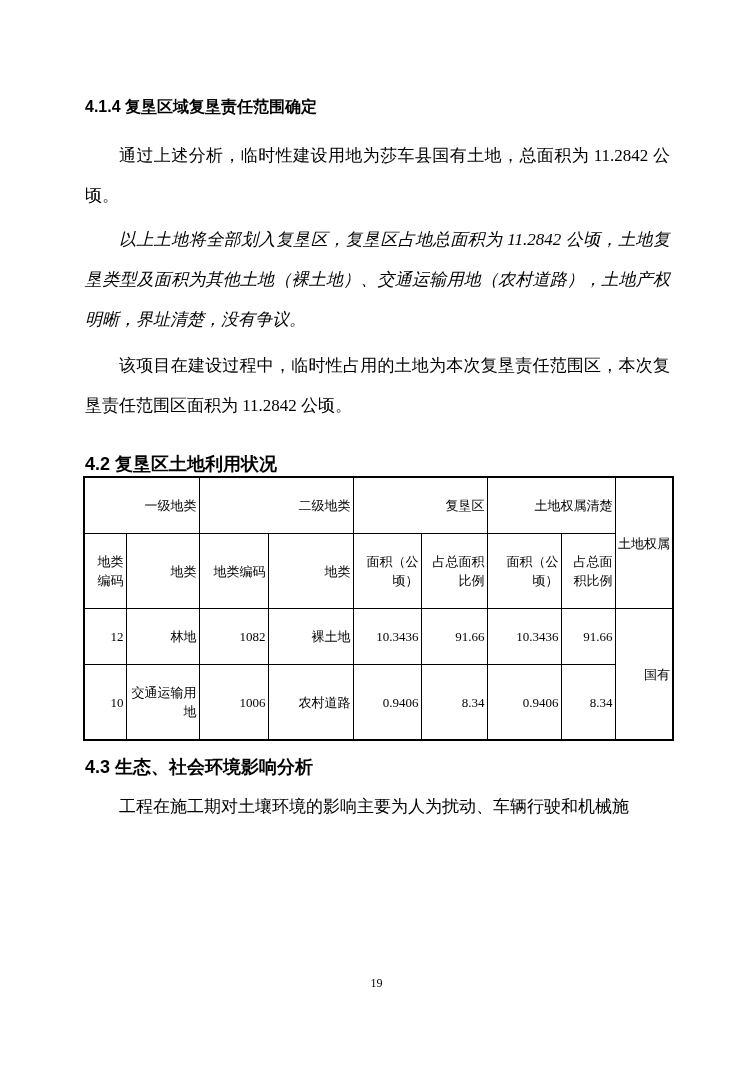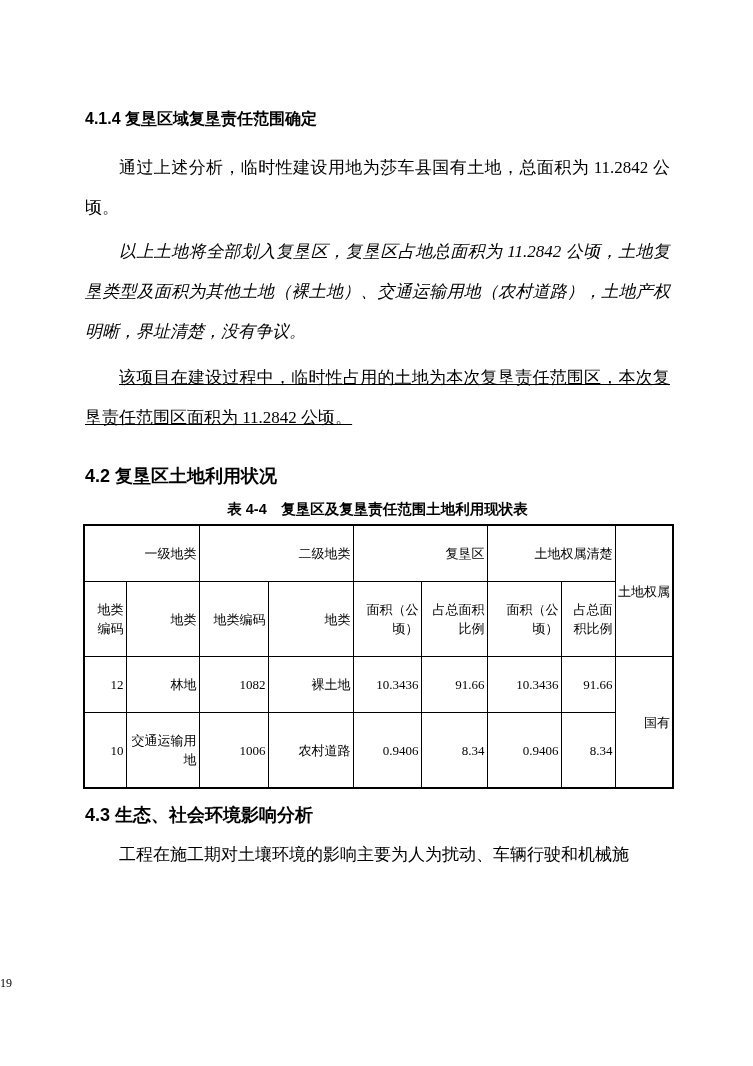--- a/index.html
+++ b/index.html
@@ -11,21 +11,21 @@
     width: 753px;
     height: 1066px;
     position: relative;
     font-family: "Liberation Serif", "DejaVu Serif", serif;
     color: #000000;
     overflow: hidden;
   }
   .page {
     position: absolute;
     left: 85px;
-    top: 12px;
+    top: 0;
     width: 585px;
   }
   .h-l3 {            
     font-family: "Liberation Sans", "DejaVu Sans", sans-serif;
     font-weight: bold;
     font-size: 16px;
     line-height: 22px;
     margin: 0;
   }
   .h-l2 {            
@@ -39,21 +39,21 @@
   p.body-para {
     font-size: 17px;
     line-height: 40px;
     text-align: justify;
     text-justify: inter-ideograph;
     text-indent: 2em;
     margin: 0;
   }
   #para-1 { margin-top: 18px; }
   #para-2 { margin-top: 4px; font-style: italic; }
-  #para-3 { margin-top: 6px; text-decoration: underline; }
+  #para-3 { margin-top: 6px; }
   #heading-42 { margin-top: 26px; }
   #para-4 { margin-top: 18px; }
   .table-caption {
     font-family: "Liberation Sans", "DejaVu Sans", sans-serif;
     font-weight: bold;
     font-size: 14.5px;
     text-align: center;
     margin-top: 12px;
     margin-bottom: 5px;
     width: 589px;
@@ -81,38 +81,38 @@
   tr.data-row-1 { height: 23px; }
   tr.data-row-2 { height: 42px; }
   #heading-43  { margin-top: 14px; }
   #heading-431 { margin-top: 22px; }
   #para-5      { margin-top: 8px; }
   .page-number {
     position: absolute;
     left: 0;
     top: 976px;
     width: 753px;
+    text-align: center;
     font-size: 12px;
   }
 </style>
 </head>
 <body>
 
 <div class="page">
 
   <h3 class="h-l3" id="heading-414">4.1.4 复垦区域复垦责任范围确定</h3>
 
   <p class="body-para" id="para-1">通过上述分析，临时性建设用地为莎车县国有土地，总面积为 11.2842 公顷。</p>
   <p class="body-para" id="para-2">以上土地将全部划入复垦区，复垦区占地总面积为 11.2842 公顷，土地复垦类型及面积为其他土地（裸土地）、交通运输用地（农村道路），土地产权明晰，界址清楚，没有争议。</p>
   <p class="body-para" id="para-3">该项目在建设过程中，临时性占用的土地为本次复垦责任范围区，本次复垦责任范围区面积为 11.2842 公顷。</p>
 
   <h2 class="h-l2" id="heading-42">4.2  复垦区土地利用状况</h2>
 
 
-  <div class="table-caption">表 4-4　复垦区及复垦责任范围土地利用现状表</div>
 
   <table class="landuse">
     <colgroup>
       <col style="width:42px">
       <col style="width:73px">
       <col style="width:69px">
       <col style="width:85px">
       <col style="width:68px">
       <col style="width:66px">
       <col style="width:74px">

